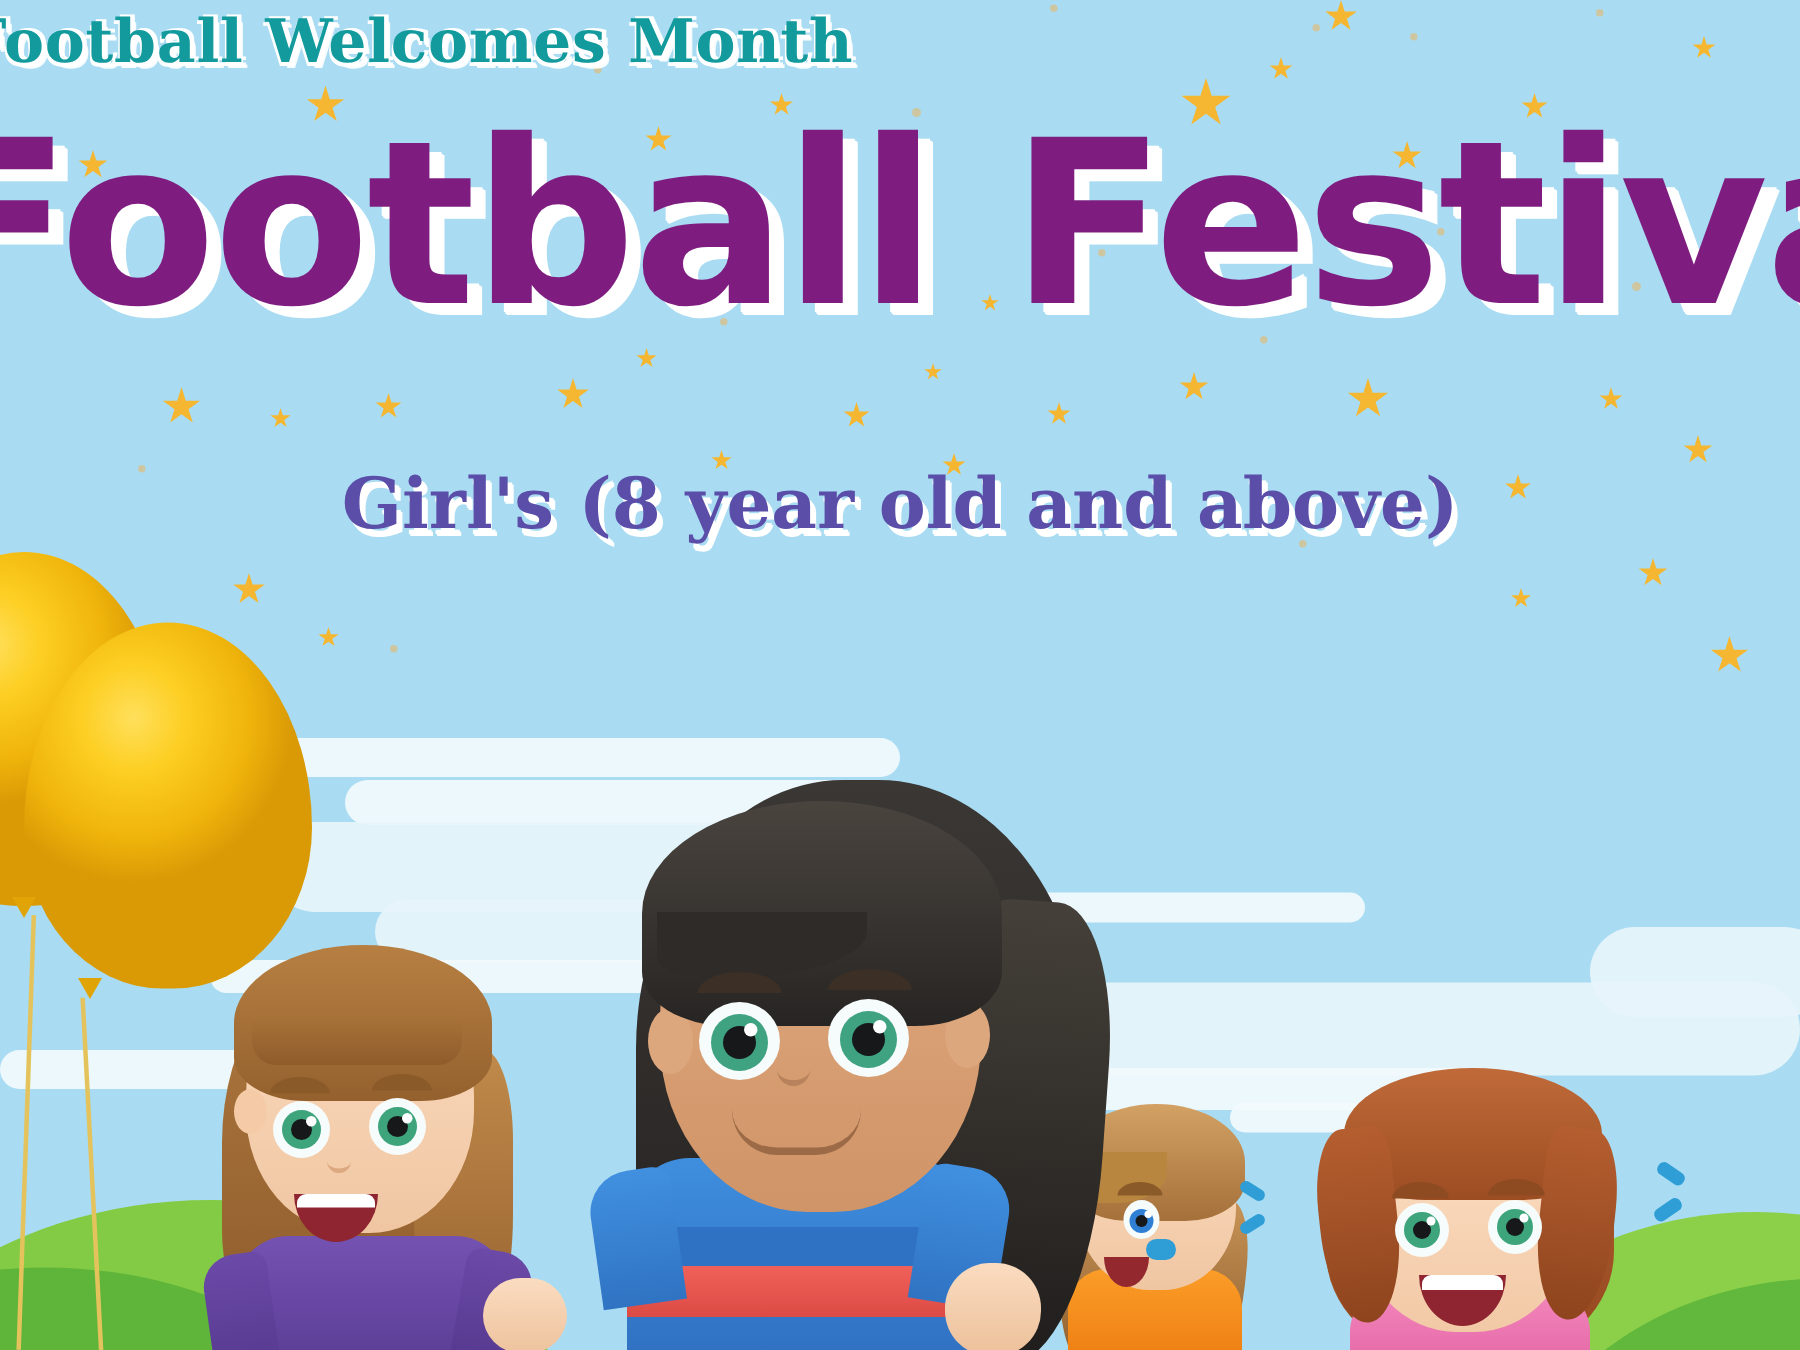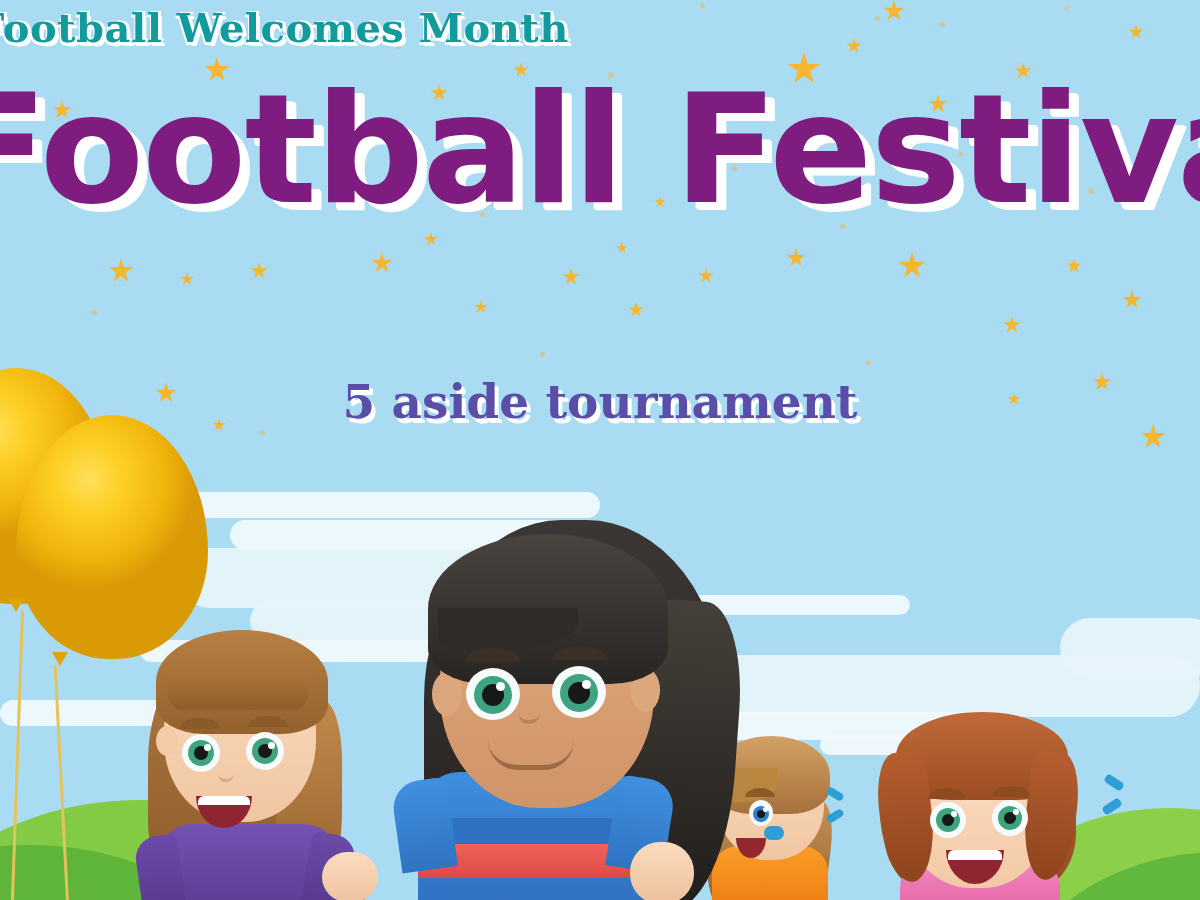--- a/index.html
+++ b/index.html
@@ -286,15 +286,15 @@
     <div class="motion" style="left:826px;top:790px;width:18px;height:8px;transform:rotate(32deg);"></div>
     <div class="motion" style="left:826px;top:812px;width:18px;height:8px;transform:rotate(-32deg);"></div>
   </div>
   <div>
     <div class="motion" style="left:1104px;top:778px;width:20px;height:9px;transform:rotate(34deg);"></div>
     <div class="motion" style="left:1102px;top:802px;width:20px;height:9px;transform:rotate(-34deg);"></div>
   </div>
 
   <div class="kicker">Football Welcomes Month</div>
   <div class="headline">Football Festival</div>
-  <div class="subline l2">5 aside tournament</div>
+  <div class="subline l1">Girl's (8 year old and above)</div>
 
 </div>
 
 </body></html>

